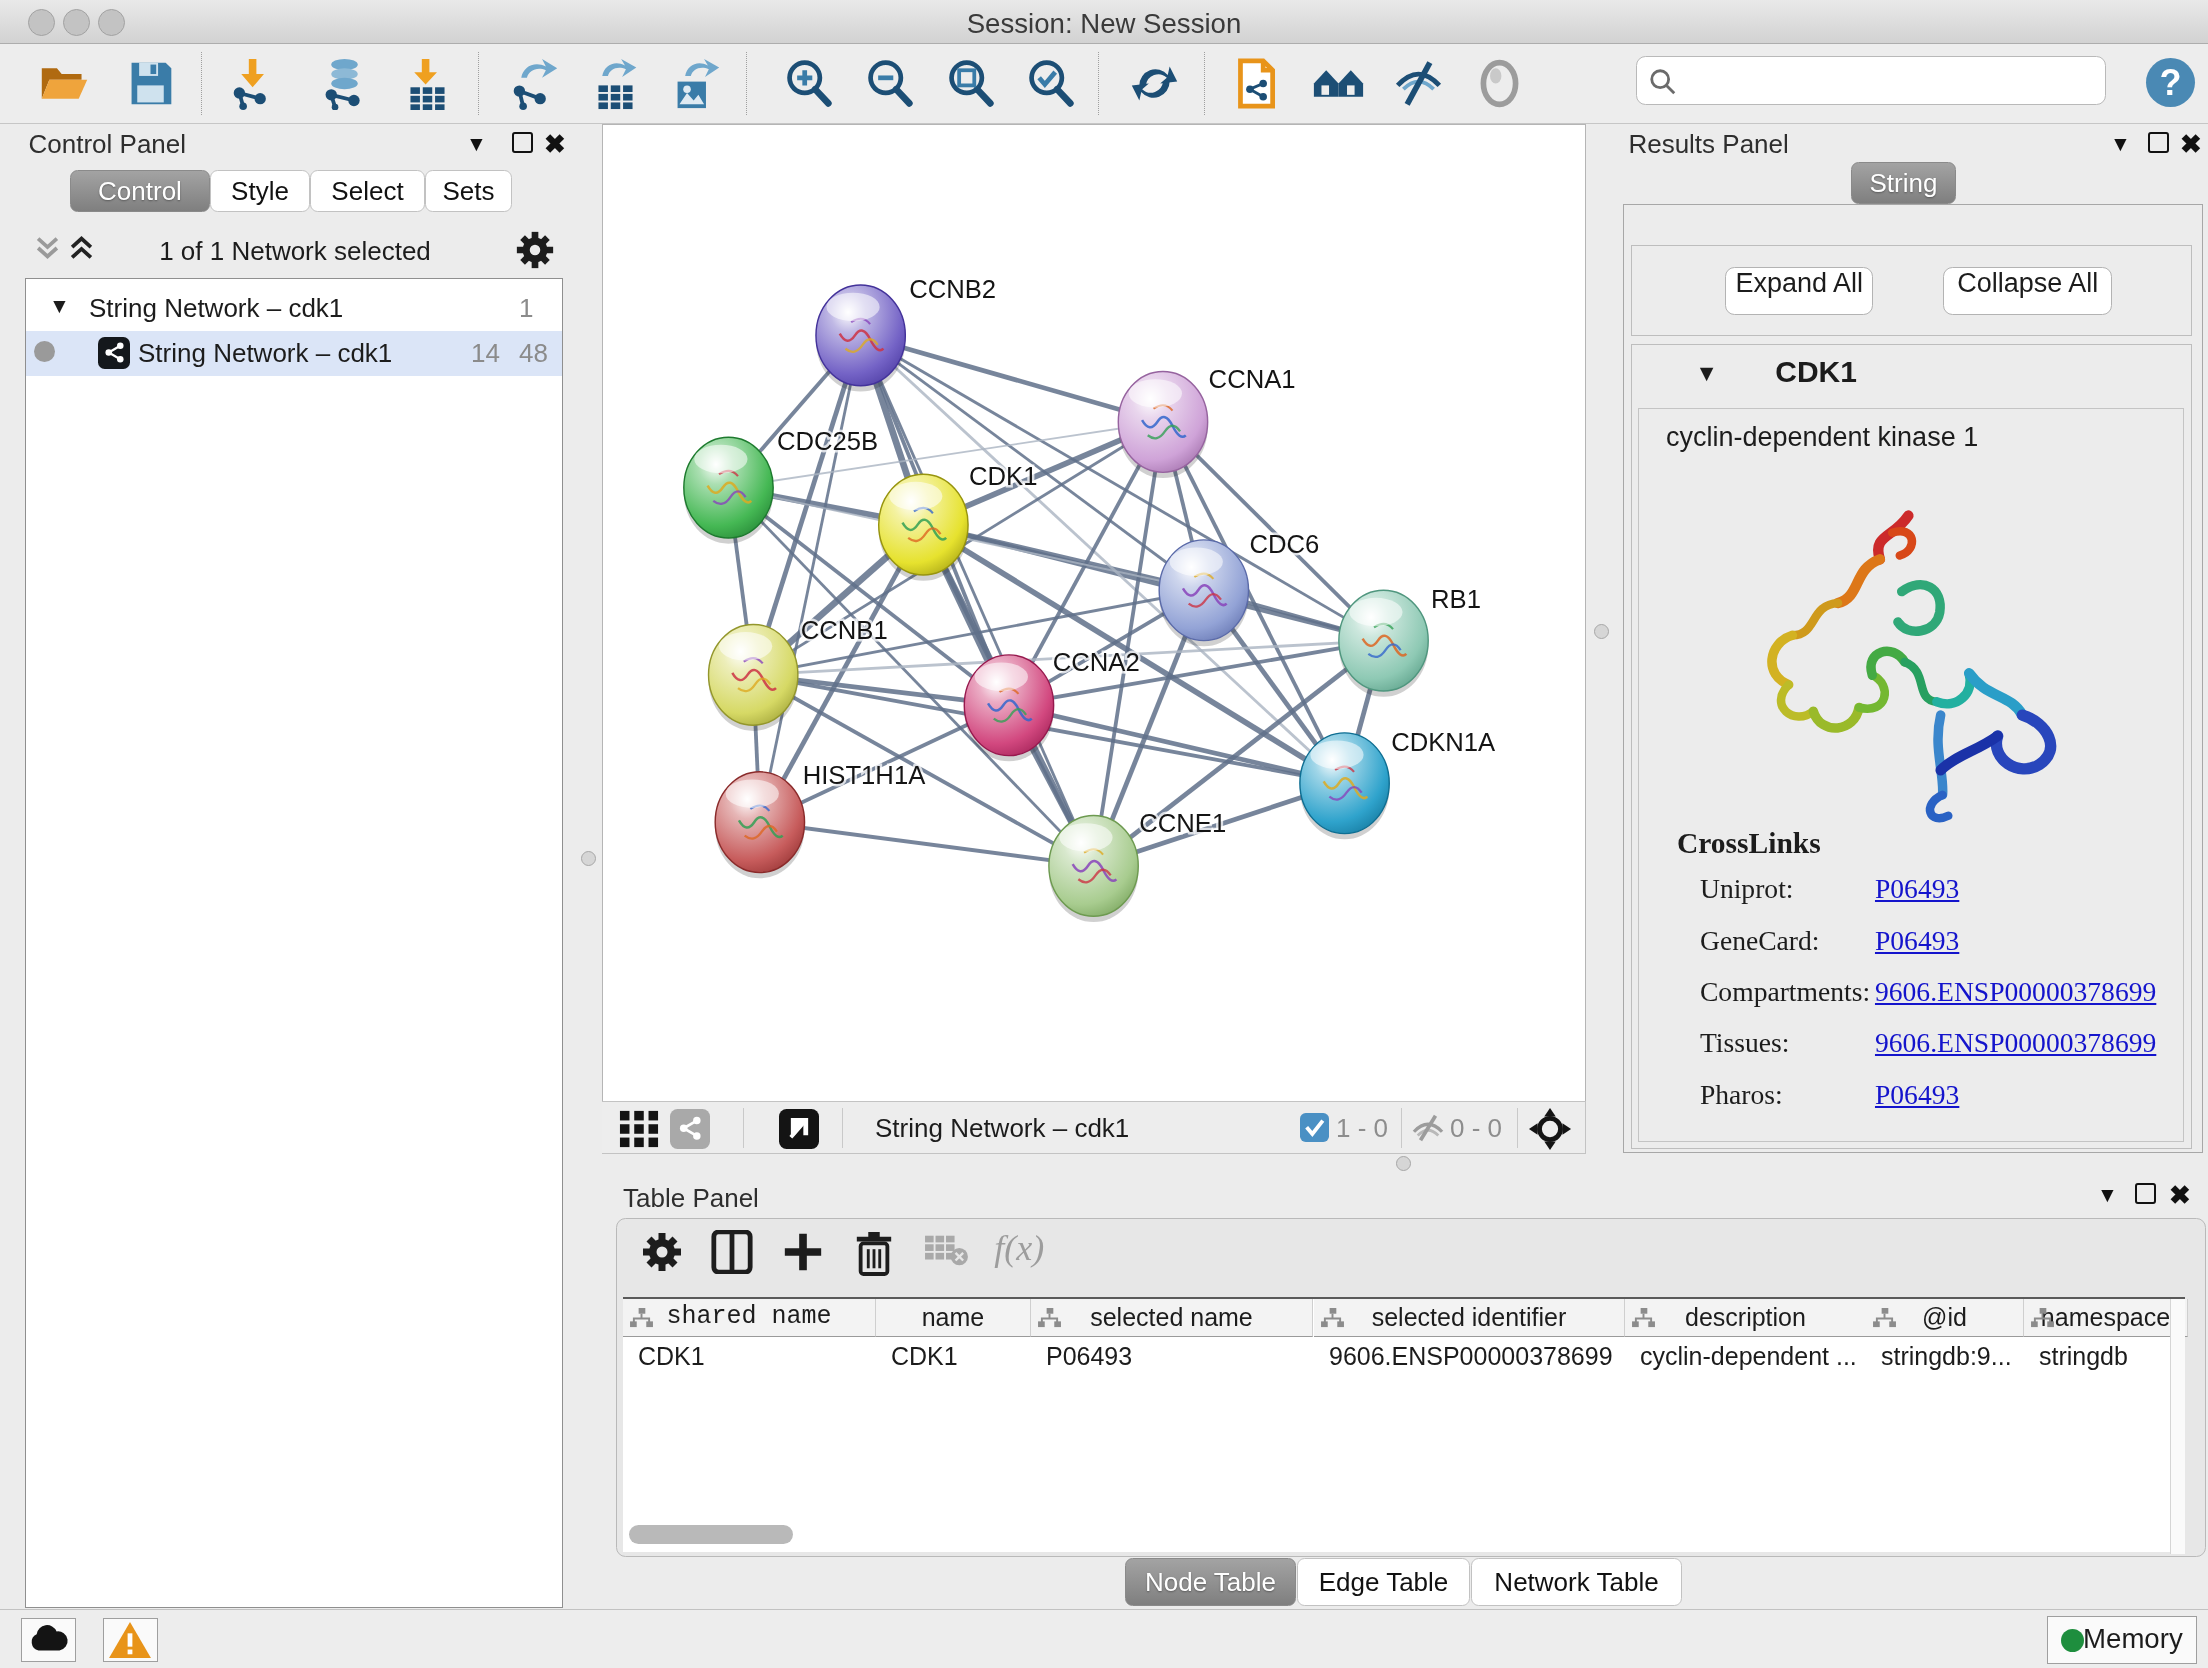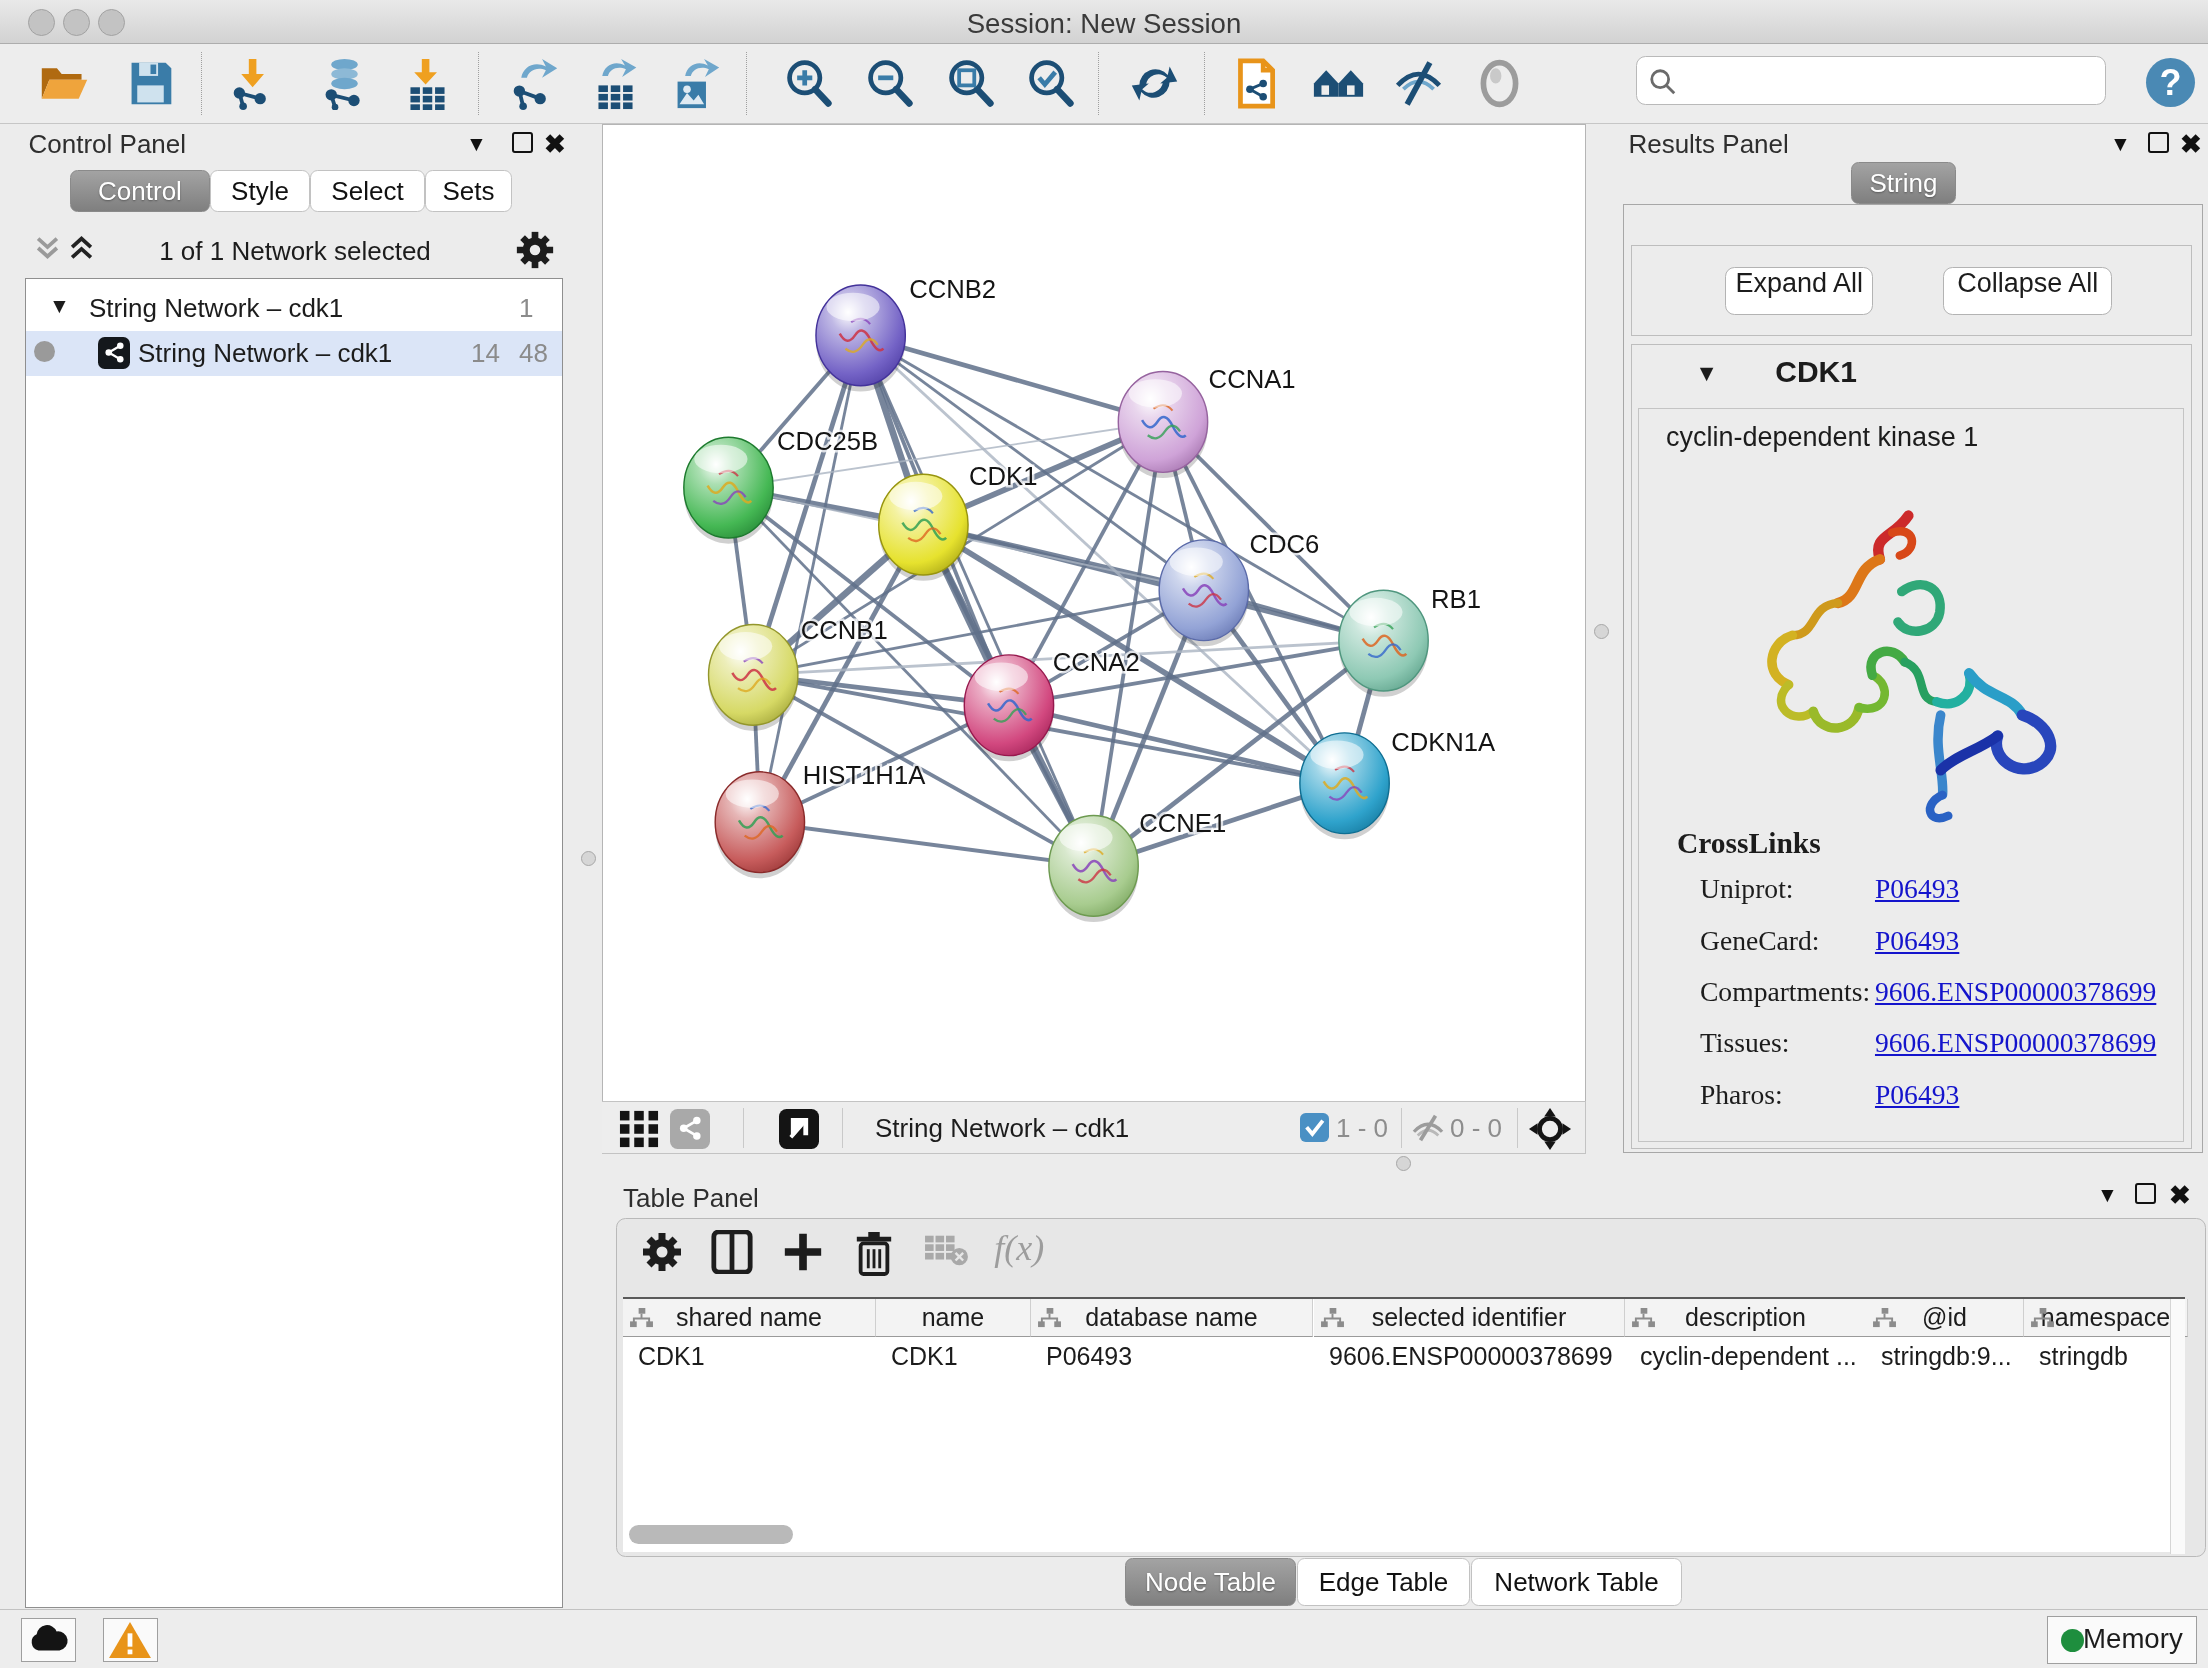--- a/index.html
+++ b/index.html
@@ -691,37 +691,37 @@
               <rect x="2" y="24" width="9" height="7"></rect>
               <rect x="13" y="24" width="9" height="7"></rect>
               <rect x="24" y="24" width="9" height="7"></rect>
             </g>
             <circle cx="38" cy="28" r="9" fill="#a9a9a9"></circle>
             <path d="M34 24l8 8M42 24l-8 8" stroke="#e7e7e7" stroke-width="2.5"></path>
           </svg></span>
       <span class="tp-tool serif" style="left:377px;top:7.6px;font-size:36px;font-style:italic;color:#9d9d9d">f(x)</span>
       <div id="tp-table">
         <div id="tp-head">
-            <div class="th-cell" style="left: 0px; width: 253px;"><svg class="th-ic" width="23" height="21" viewBox="0 0 24 22">
+            <div class="th-cell" style="left: 0px; width: 253px; font-family: Liberation Mono, monospace;"><svg class="th-ic" width="23" height="21" viewBox="0 0 24 22">
                 <g fill="#8c8c8c">
                   <rect x="9" y="0" width="7" height="6"></rect>
                   <rect x="0" y="14" width="7" height="6"></rect>
                   <rect x="17" y="14" width="7" height="6"></rect>
                 </g>
                 <path d="M12 6v5M12 11H4v4M12 11h8v4" stroke="#8c8c8c" stroke-width="2" fill="none"></path>
               </svg><span>shared name</span></div>
             <div class="th-cell" style="left: 253px; width: 155px;"><span>name</span></div>
             <div class="th-cell" style="left: 408px; width: 282px;"><svg class="th-ic" width="23" height="21" viewBox="0 0 24 22">
                 <g fill="#8c8c8c">
                   <rect x="9" y="0" width="7" height="6"></rect>
                   <rect x="0" y="14" width="7" height="6"></rect>
                   <rect x="17" y="14" width="7" height="6"></rect>
                 </g>
                 <path d="M12 6v5M12 11H4v4M12 11h8v4" stroke="#8c8c8c" stroke-width="2" fill="none"></path>
-              </svg><span>database name</span></div>
+              </svg><span>selected name</span></div>
             <div class="th-cell" style="left: 691px; width: 311px;"><svg class="th-ic" width="23" height="21" viewBox="0 0 24 22">
                 <g fill="#8c8c8c">
                   <rect x="9" y="0" width="7" height="6"></rect>
                   <rect x="0" y="14" width="7" height="6"></rect>
                   <rect x="17" y="14" width="7" height="6"></rect>
                 </g>
                 <path d="M12 6v5M12 11H4v4M12 11h8v4" stroke="#8c8c8c" stroke-width="2" fill="none"></path>
               </svg><span>selected identifier</span></div>
             <div class="th-cell" style="left: 1002px; width: 242px;"><svg class="th-ic" width="23" height="21" viewBox="0 0 24 22">
                 <g fill="#8c8c8c">

